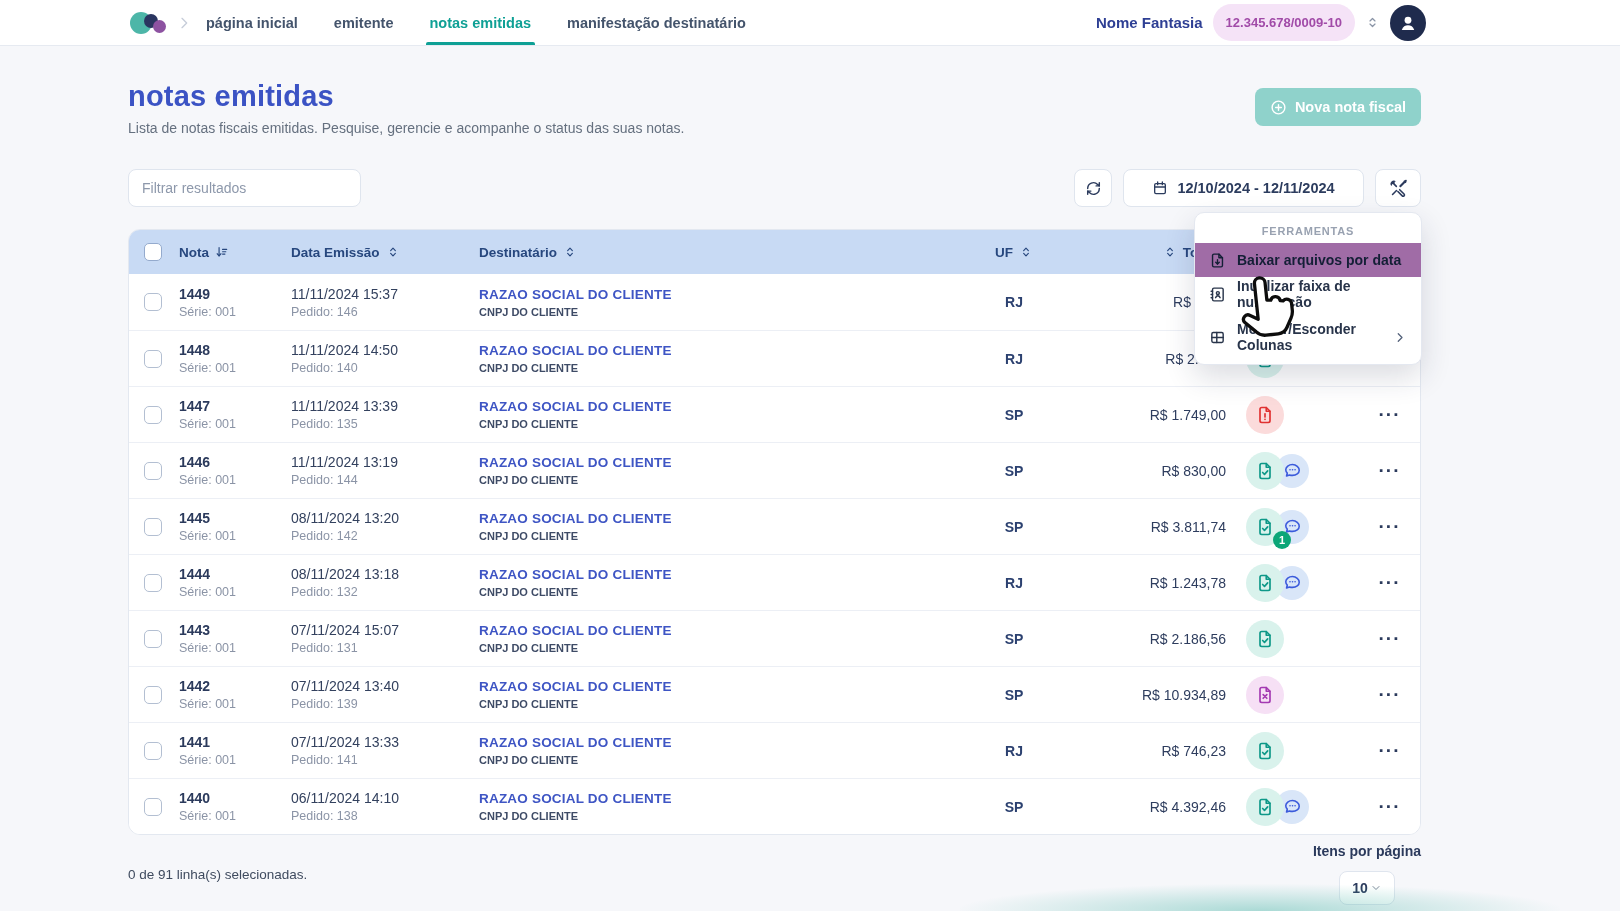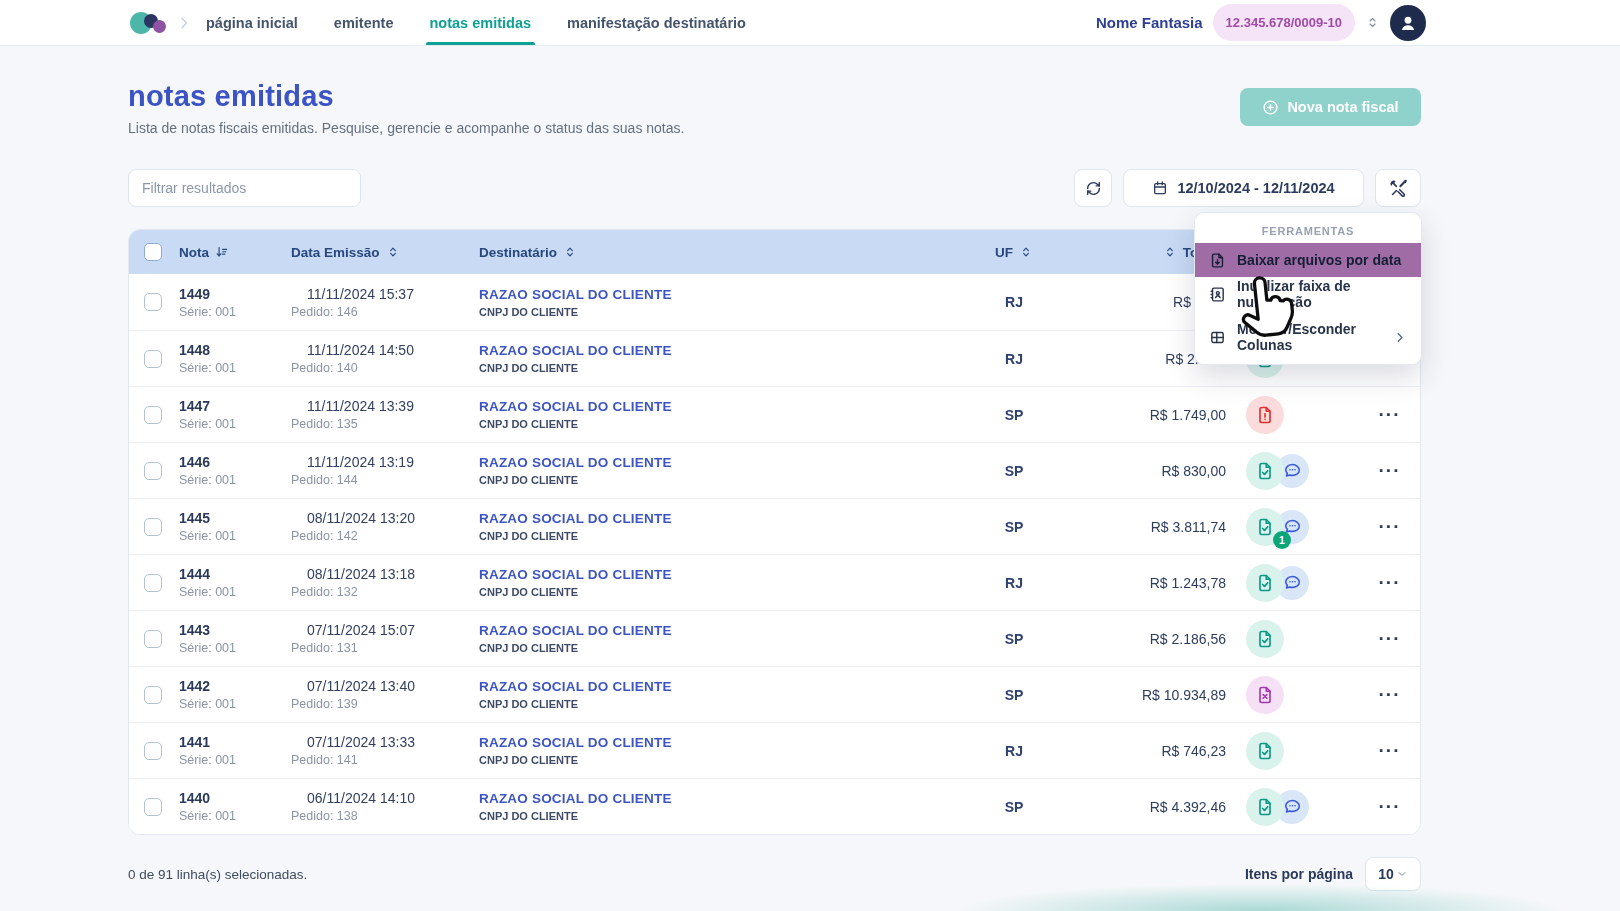--- a/index.html
+++ b/index.html
@@ -31,21 +31,21 @@
   .switcher svg { width:15px; height:15px; }
   .avatar { width:36px; height:36px; border-radius:50%; background:#1f2b4d;
             display:flex; align-items:center; justify-content:center; cursor:pointer; }
   .avatar svg { width:22px; height:22px; }
 
   
   .content { position:relative; width:1293px; margin-left:128px; }
   .page-head { position:relative; padding-top:34px; }
   h1.title { font-size:29px; line-height:33px; font-weight:800; color:#3b53c4; letter-spacing:.2px; }
   .subtitle { margin-top:7px; font-size:14px; color:#65707f; }
-  .new-note-btn { position:absolute; right:0; top:42px; width:181px; height:38px;
+  .new-note-btn { position:absolute; right:0; top:42px; width:166px; height:38px;
       background:#8fd2cb; border:none; border-radius:8px; color:#ffffff; font-weight:700;
       font-size:14.5px; display:flex; align-items:center; justify-content:center; gap:8px;
       cursor:pointer; font-family:inherit; }
   .new-note-btn svg { width:17px; height:17px; }
 
   .toolbar { margin-top:33px; display:flex; align-items:center; height:38px;gap:45px; }
   .filter-input { width:233px; height:38px; border:1px solid #dfe5ee; border-radius:8px;
       padding:0 13px; font-size:14px; color:#2b3a5c; background:#fff; font-family:inherit; outline:none; }
   .filter-input::placeholder { color:#8d98ab; }
   .tb-right { margin-left:auto; display:flex; align-items:center; gap:11px; }
@@ -70,21 +70,21 @@
   .th-uf { justify-content:center; }
   .th-total { justify-content:flex-end; padding-right:12px; }
   .cb { width:18px; height:18px; border:1.5px solid #b3bfd2; border-radius:5px; background:#fff;
         margin-left:15px; cursor:pointer; display:block; }
   .thead .cb { border-color:#94aacd; }
 
   .trow { height:56px; border-top:1px solid #eceff5; background:#fff; }
   .trow:first-child { border-top:none; }
   .cell-main { font-size:14px; font-weight:700; color:#2b3a5c; }
   .cell-sub { font-size:12.5px; color:#8b94a6; margin-top:3px; }
-  .cell-date .cell-main { font-weight:500; color:#33415e;margin-left:16px; }
+  .cell-date .cell-main { font-weight:500; color:#33415e; }
   .dest-main { font-size:13.5px; font-weight:800; color:#3e55c4; letter-spacing:.2px; cursor:pointer; }
   .dest-sub { font-size:11px; font-weight:700; color:#3e4b66; margin-top:4px; }
   .cell-uf { text-align:center; font-size:14px; font-weight:700; color:#2c4170; }
   .cell-total { text-align:right; font-size:14px; color:#2e3d5e; white-space:pre; }
   .cell-status { padding-left:20px; display:flex; align-items:center; }
   .st-group { display:flex; align-items:center; }
   .st { border-radius:50%; display:flex; align-items:center; justify-content:center; position:relative; }
   .st.doc { width:38px; height:38px; z-index:2; }
   .st.doc svg { width:20px; height:20px; }
   .st.teal { background:#d9f2ec; color:#0e9888; }
@@ -95,21 +95,21 @@
   .st-badge { position:absolute; right:-7px; bottom:-3px; width:18px; height:18px; z-index:3;
       border-radius:50%; background:#0ca678; color:#fff; font-size:11px; font-weight:700;
       display:flex; align-items:center; justify-content:center; }
   .cell-actions { display:flex; justify-content:center; }
   .dots { border:none; background:transparent; font-size:19px; font-weight:700; color:#2b3a5c;
           cursor:pointer; line-height:10px; letter-spacing:1px; font-family:inherit; }
 
   
   .tfoot { margin-top:21px; display:flex; align-items:center; height:36px; }
   .sel-summary { flex:1; font-size:13.5px; color:#3f4b5f; }
-  .per-page { display:flex; align-items:center; gap:12px; }
+  .per-page { display:flex; align-items:center; gap:12px;flex-direction:column; }
   .per-page-label { font-size:14px; font-weight:700; color:#2b3a5c; }
   .select { width:56px; height:34px; background:#fff; border:1px solid #dfe5ee; border-radius:8px;
       display:flex; align-items:center; justify-content:center; gap:2px; font-size:14px;
       color:#2b3a5c; font-weight:600; cursor:pointer; }
   .select svg { width:12px; height:12px; color:#7d8799; }
   .pager { flex:1; display:flex; align-items:center; justify-content:flex-end; gap:9px; }
   .page-info { font-size:14px; font-weight:700; color:#2b3a5c; margin-right:12px; }
   .pg-btn { width:34px; height:34px; background:#fff; border:1px solid #e0e5ee; border-radius:8px;
       display:flex; align-items:center; justify-content:center; cursor:pointer; color:#3a465c; }
   .pg-btn svg { width:15px; height:15px; }

